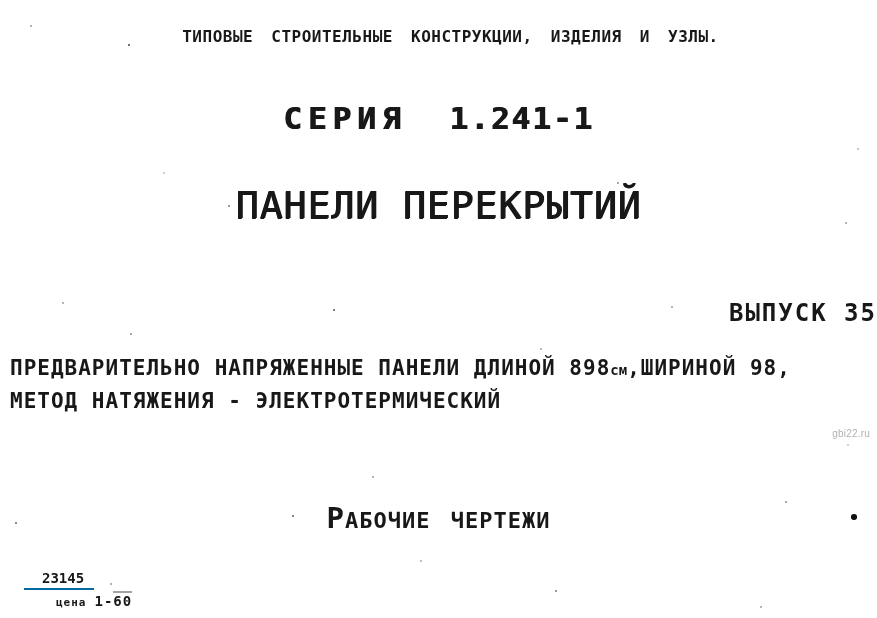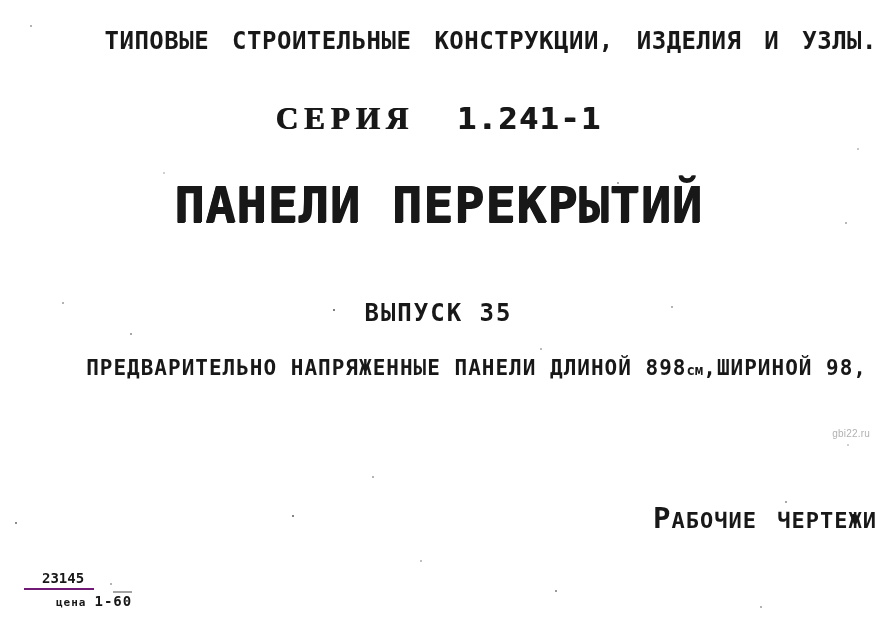--- a/index.html
+++ b/index.html
@@ -19,53 +19,53 @@
       62px 302px 0 #9a9a9a, 130px 333px 0 #8a8a8a, 333px 309px 0 #555,
       671px 306px 0 #9a9a9a, 857px 148px 0 #b5b5b5, 845px 222px 0 #9f9f9f,
       617px 182px 0 #8f8f8f, 228px 205px 0 #777, 785px 501px 0 #8a8a8a,
       853px 516px 0 2px #111, 760px 606px 0 #9a9a9a, 292px 515px 0 #5a5a5a,
       555px 590px 0 #7a7a7a, 420px 560px 0 #ababab, 110px 583px 0 #9a9a9a,
       15px 522px 0 #666, 847px 444px 0 #c2c2c2, 372px 476px 0 #9a9a9a,
       540px 348px 0 #a5a5a5;
   }
   
   .header-line{
-    position:absolute;top:27px;left:0;right:0;text-align:right;
-    font-size:24px;font-weight:bold;letter-spacing:0.5px;word-spacing:8px;padding-left:24px;
+    position:absolute;top:27px;left:0;right:0;text-align:center;
+    font-size:16px;font-weight:bold;letter-spacing:0.5px;word-spacing:8px;padding-left:24px;
   }
   .series-line{
     position:absolute;top:100px;left:0;right:0;text-align:center;
     font-size:31px;font-weight:bold;
     text-shadow:1px 0 0 currentColor;
   }
-  .series-line .series-label{letter-spacing:6px;margin-right:43px;font-family:Liberation Serif, serif;}
+  .series-line .series-label{letter-spacing:6px;margin-right:43px;}
   .series-line .series-number{letter-spacing:2px;}
   .main-title{
     position:absolute;top:184px;left:0;right:0;text-align:center;
-    font-size:50px;font-weight:bold;line-height:43px;letter-spacing:1px;
+    font-size:38px;font-weight:normal;line-height:43px;letter-spacing:1px;
     text-shadow:1px 0 0 currentColor, 0 1px 0 currentColor;
   }
   .issue-line{
-    position:absolute;top:299px;left:0;right:0;text-align:center;
+    position:absolute;top:299px;left:0;right:0;text-align:right;
     font-size:24px;font-weight:bold;letter-spacing:2px;
   }
   .spec-block{
-    position:absolute;top:353px;left:10px;right:10px;text-align:right;
+    position:absolute;top:353px;left:10px;right:10px;text-align:left;
     font-size:21px;font-weight:bold;line-height:31px;letter-spacing:1px;
   }
   .spec-block .unit-small{font-size:14px;letter-spacing:0;}
   .spec-block .roman-class{text-decoration:underline overline;text-decoration-thickness:2px;}
   .drawings-line{
-    position:absolute;top:501px;left:0;right:0;text-align:right;
+    position:absolute;top:501px;left:0;right:0;text-align:center;
     font-size:22px;font-weight:bold;letter-spacing:1px;word-spacing:6px;
   }
   .drawings-line::first-letter{font-size:29px;}
   
   .stamp{position:absolute;left:24px;top:570px;font-size:14px;font-weight:bold;line-height:16px;}
-  .stamp .stamp-code{display:inline-block;padding:0 10px 2px 18px;border-bottom:2px solid #701a75;}
+  .stamp .stamp-code{display:inline-block;padding:0 10px 2px 18px;border-bottom:2px solid #0369a1;}
   .stamp .stamp-price-row{margin-top:1px;letter-spacing:1px;}
   .stamp .price-label{font-size:11px;margin-right:8px;padding-left:32px;}
   .stamp .price-kopecks{display:inline-block;border-top:2px solid #a3a3a3;}
   
   .watermark{
     position:absolute;right:7px;top:428px;
     font-family:"Liberation Sans", sans-serif;
     font-size:10px;color:#b3b1b1;letter-spacing:0.2px;
   }
 </style>
@@ -82,20 +82,21 @@
   </div>
 
   <div class="main-title">
     <div>ПАНЕЛИ ПЕРЕКРЫТИЙ</div>
   </div>
 
   <div class="issue-line">ВЫПУСК 35</div>
 
   <div class="spec-block">
     <div><span>ПРЕДВАРИТЕЛЬНО НАПРЯЖЕННЫЕ ПАНЕЛИ ДЛИНОЙ 898</span><span class="unit-small">см</span><span>,ШИРИНОЙ 98,</span></div>
+    <div>МЕТОД НАТЯЖЕНИЯ - ЭЛЕКТРОТЕРМИЧЕСКИЙ</div>
   </div>
 
   <div class="drawings-line">РАБОЧИЕ ЧЕРТЕЖИ</div>
 
   <div class="stamp">
     <div class="stamp-code">23145</div>
     <div class="stamp-price-row"><span class="price-label">цена</span><span>1-</span><span class="price-kopecks">60</span></div>
   </div>
 
   <div class="watermark">gbi22.ru</div>

